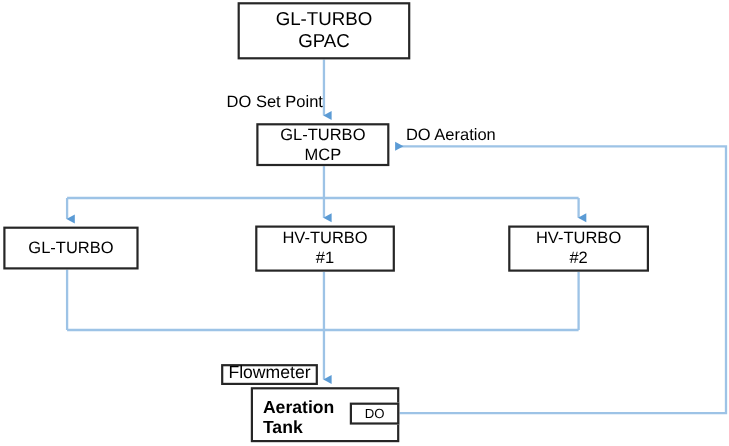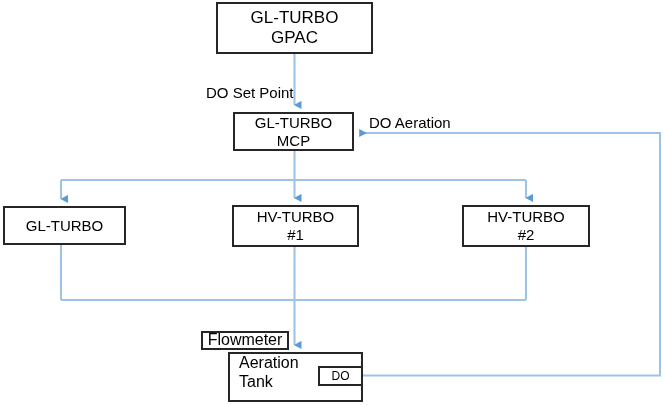--- a/index.html
+++ b/index.html
@@ -67,23 +67,24 @@
   #node-flowmeter {
     left: 201px; top: 320px; width: 88px; height: 19px;
     font-size: 16px;
     border-width: 2px;
     margin-top: 11px;
   }
   #node-aeration {
     left: 228px; top: 352px; width: 135px; height: 50px;
     font-size: 16px;
     align-items: flex-start;
-    justify-content: flex-start;
+    justify-content: flex-end;
     padding-left: 9px;
     text-align: left;
+    font-weight: bold;
   }
   #node-aeration .ln {
     text-align: left;
     width: 100%;
   }
   #node-do {
     left: 318px; top: 366px; width: 45px; height: 20px;
     font-size: 12px;
     z-index: 6;
   }

